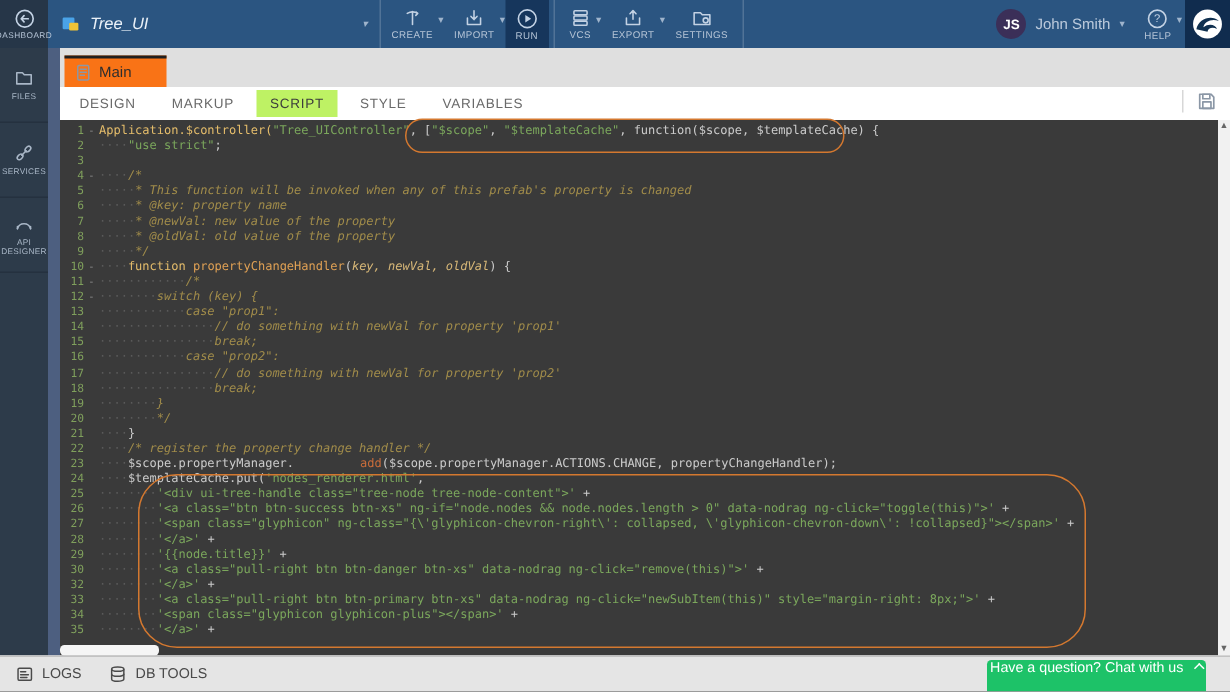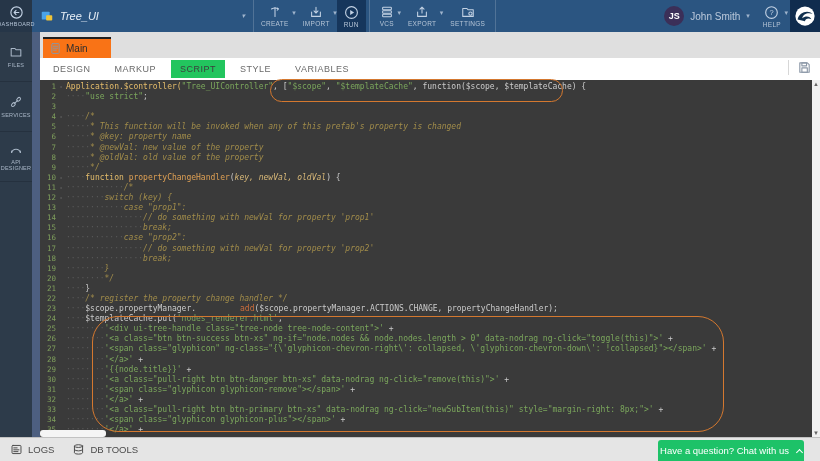--- a/index.html
+++ b/index.html
@@ -32,21 +32,21 @@
   .side-item { height:50px; display:flex; flex-direction:column; align-items:center; justify-content:center; gap:3px; color:#a9b7c7; border-bottom:1px solid #25313f; cursor:pointer; text-align:center; }
   .side-label { font-size:5.5px; letter-spacing:.2px; line-height:6.5px; }
   #blue-strip { position:absolute; left:32px; top:32px; width:8px; height:405px; background:#4d5f80; }
   
   #tabstrip { position:absolute; left:40px; top:32px; width:780px; height:26px; background:#dfdfdf; }
   #main-tab { position:absolute; left:3px; top:5px; width:68px; height:21px; background:#f97316; border-top:2px solid #1f1f1f; display:flex; align-items:center; gap:4px; padding-left:6px; cursor:pointer; }
   #main-tab-label { font-size:10px; color:#2e2e2e; }
   
   #subtabbar { position:absolute; left:40px; top:58px; width:780px; height:22px; background:#ffffff; display:flex; align-items:center; padding-left:4px; }
   .subtab { font-size:9px; letter-spacing:.5px; color:#6a6a6a; padding:4px 9px; margin-right:6px; cursor:pointer; }
-  .subtab.active { background:#22c55e; color:#3d3d3d; }
+  .subtab.active { background:#bef264; color:#3d3d3d; }
   #save-btn { position:absolute; right:8px; top:2px; color:#8b97a6; border-left:1px solid #d7d7d7; padding-left:8px; cursor:pointer; }
   
   #editor { position:absolute; left:40px; top:80px; width:772px; height:357px; background:#3a3a3a; overflow:hidden; padding-top:2px; cursor:text; }
   .cline { display:flex; height:10.1px; line-height:10.1px; font-family:"DejaVu Sans Mono", monospace; font-size:8px; white-space:pre; }
   .lnum { width:16px; text-align:right; color:#7f9f5c; font-size:7.5px; flex:none; }
   .fold { width:10px; text-align:center; color:#8a8a8a; font-size:7px; flex:none; }
   .codetxt { flex:1; white-space:pre; }
   .tk-p  { color:#cbcbcb; }
   .tk-s  { color:#7ba75c; }
   .tk-c  { color:#a18c4a; font-style:italic; }
@@ -61,21 +61,21 @@
   #vscroll .arr.up { top:1px; } #vscroll .arr.down { bottom:1px; }
   #hscroll-thumb { position:absolute; left:40px; top:430px; width:66px; height:7px; background:#f5f5f5; border-radius:3px; }
   
   .annotation { position:absolute; border:1.6px solid #d4782f; background:transparent; pointer-events:none; }
   #ann-1 { left:270px; top:79px; width:293px; height:23px; border-radius:12px; }
   #ann-2 { left:92px; top:316px; width:632px; height:116px; border-radius:26px; }
   
   #bottombar { position:absolute; left:0; top:437px; width:820px; height:24px; background:#e5e5e5; border-top:1px solid #c2c2c2; display:flex; align-items:center; gap:18px; padding-left:10px; color:#4a4a4a; }
   .bb-item { display:flex; align-items:center; gap:5px; font-size:9.5px; cursor:pointer; }
   
-  #chat-btn { position:absolute; left:658px; top:440px; width:146px; height:21px; background:#1dc268; border-radius:3px 3px 0 0; color:#fff; display:flex; align-items:center; justify-content:center; gap:8px; font-size:9.5px; cursor:pointer; }
+  #chat-btn { position:absolute; left:658px; top:440px; width:146px; height:21px; background:#1dc268; border-radius:3px 3px 0 0; color:#fff; display:flex; justify-content:center; gap:8px; font-size:9.5px; cursor:pointer; }
   .chev-up { width:5px; height:5px; border-left:1.6px solid #fff; border-top:1.6px solid #fff; transform:rotate(45deg); margin-top:3px; }
 </style>
 </head>
 <body>
 
 <div id="stage">
 
   <div id="topbar">
     <div id="dash-cell">
       <span class="ic">
@@ -265,21 +265,20 @@
       <div class="cline"><span class="lnum">21</span><span class="fold"></span><span class="codetxt"><span class="tk-ws">····</span><span class="tk-p">}</span></span></div>
       <div class="cline"><span class="lnum">22</span><span class="fold"></span><span class="codetxt"><span class="tk-ws">····</span><span class="tk-c">/* register the property change handler */</span></span></div>
       <div class="cline"><span class="lnum">23</span><span class="fold"></span><span class="codetxt"><span class="tk-ws">····</span><span class="tk-p">$scope.propertyManager.</span><span class="tk-m">add</span><span class="tk-p">($scope.propertyManager.ACTIONS.CHANGE, propertyChangeHandler);</span></span></div>
       <div class="cline"><span class="lnum">24</span><span class="fold"></span><span class="codetxt"><span class="tk-ws">····</span><span class="tk-p">$templateCache.put(</span><span class="tk-s">'nodes_renderer.html'</span><span class="tk-p">,</span></span></div>
       <div class="cline"><span class="lnum">25</span><span class="fold"></span><span class="codetxt"><span class="tk-ws">········</span><span class="tk-s">'&lt;div ui-tree-handle class="tree-node tree-node-content"&gt;'</span><span class="tk-p"> +</span></span></div>
       <div class="cline"><span class="lnum">26</span><span class="fold"></span><span class="codetxt"><span class="tk-ws">········</span><span class="tk-s">'&lt;a class="btn btn-success btn-xs" ng-if="node.nodes &amp;&amp; node.nodes.length &gt; 0" data-nodrag ng-click="toggle(this)"&gt;'</span><span class="tk-p"> +</span></span></div>
       <div class="cline"><span class="lnum">27</span><span class="fold"></span><span class="codetxt"><span class="tk-ws">········</span><span class="tk-s">'&lt;span class="glyphicon" ng-class="{\'glyphicon-chevron-right\': collapsed, \'glyphicon-chevron-down\': !collapsed}"&gt;&lt;/span&gt;'</span><span class="tk-p"> +</span></span></div>
       <div class="cline"><span class="lnum">28</span><span class="fold"></span><span class="codetxt"><span class="tk-ws">········</span><span class="tk-s">'&lt;/a&gt;'</span><span class="tk-p"> +</span></span></div>
       <div class="cline"><span class="lnum">29</span><span class="fold"></span><span class="codetxt"><span class="tk-ws">········</span><span class="tk-s">'{{node.title}}'</span><span class="tk-p"> +</span></span></div>
       <div class="cline"><span class="lnum">30</span><span class="fold"></span><span class="codetxt"><span class="tk-ws">········</span><span class="tk-s">'&lt;a class="pull-right btn btn-danger btn-xs" data-nodrag ng-click="remove(this)"&gt;'</span><span class="tk-p"> +</span></span></div>
-      <div class="cline"><span class="lnum">31</span><span class="fold"></span><span class="codetxt"><span class="tk-ws">········</span><span class="tk-s">'&lt;span class="glyphicon glyphicon-remove"&gt;&lt;/span&gt;'</span><span class="tk-p"> +</span></span></div>
       <div class="cline"><span class="lnum">32</span><span class="fold"></span><span class="codetxt"><span class="tk-ws">········</span><span class="tk-s">'&lt;/a&gt;'</span><span class="tk-p"> +</span></span></div>
       <div class="cline"><span class="lnum">33</span><span class="fold"></span><span class="codetxt"><span class="tk-ws">········</span><span class="tk-s">'&lt;a class="pull-right btn btn-primary btn-xs" data-nodrag ng-click="newSubItem(this)" style="margin-right: 8px;"&gt;'</span><span class="tk-p"> +</span></span></div>
       <div class="cline"><span class="lnum">34</span><span class="fold"></span><span class="codetxt"><span class="tk-ws">········</span><span class="tk-s">'&lt;span class="glyphicon glyphicon-plus"&gt;&lt;/span&gt;'</span><span class="tk-p"> +</span></span></div>
       <div class="cline"><span class="lnum">35</span><span class="fold"></span><span class="codetxt"><span class="tk-ws">········</span><span class="tk-s">'&lt;/a&gt;'</span><span class="tk-p"> +</span></span></div>
     </div>
   <div id="vscroll">
     <span class="arr up">▲</span>
     <span class="arr down">▼</span>
   </div>
   <div id="hscroll-thumb"></div>

